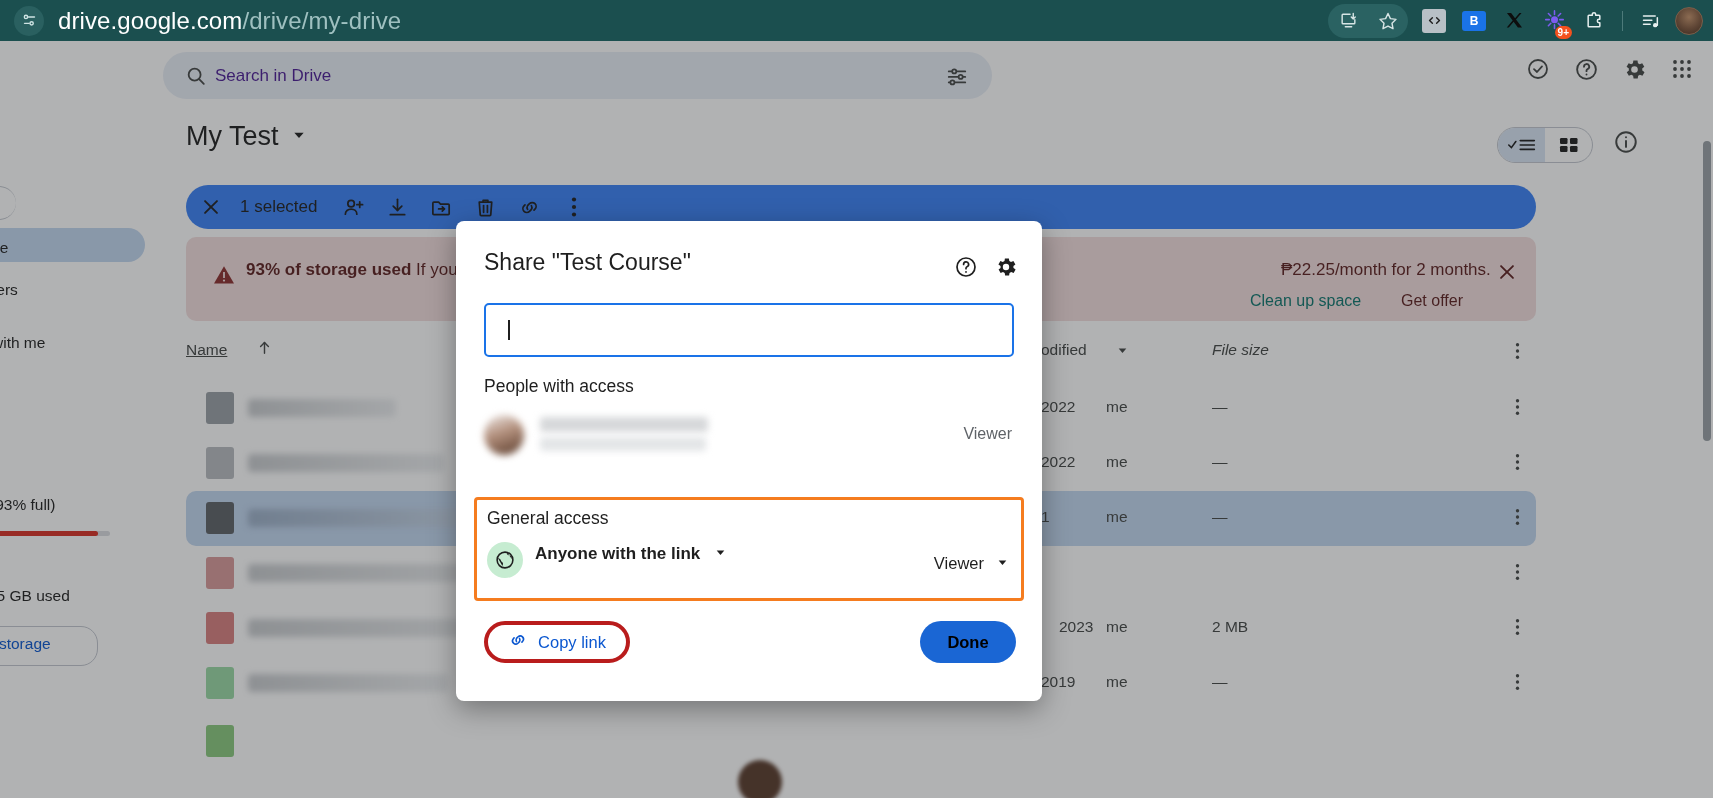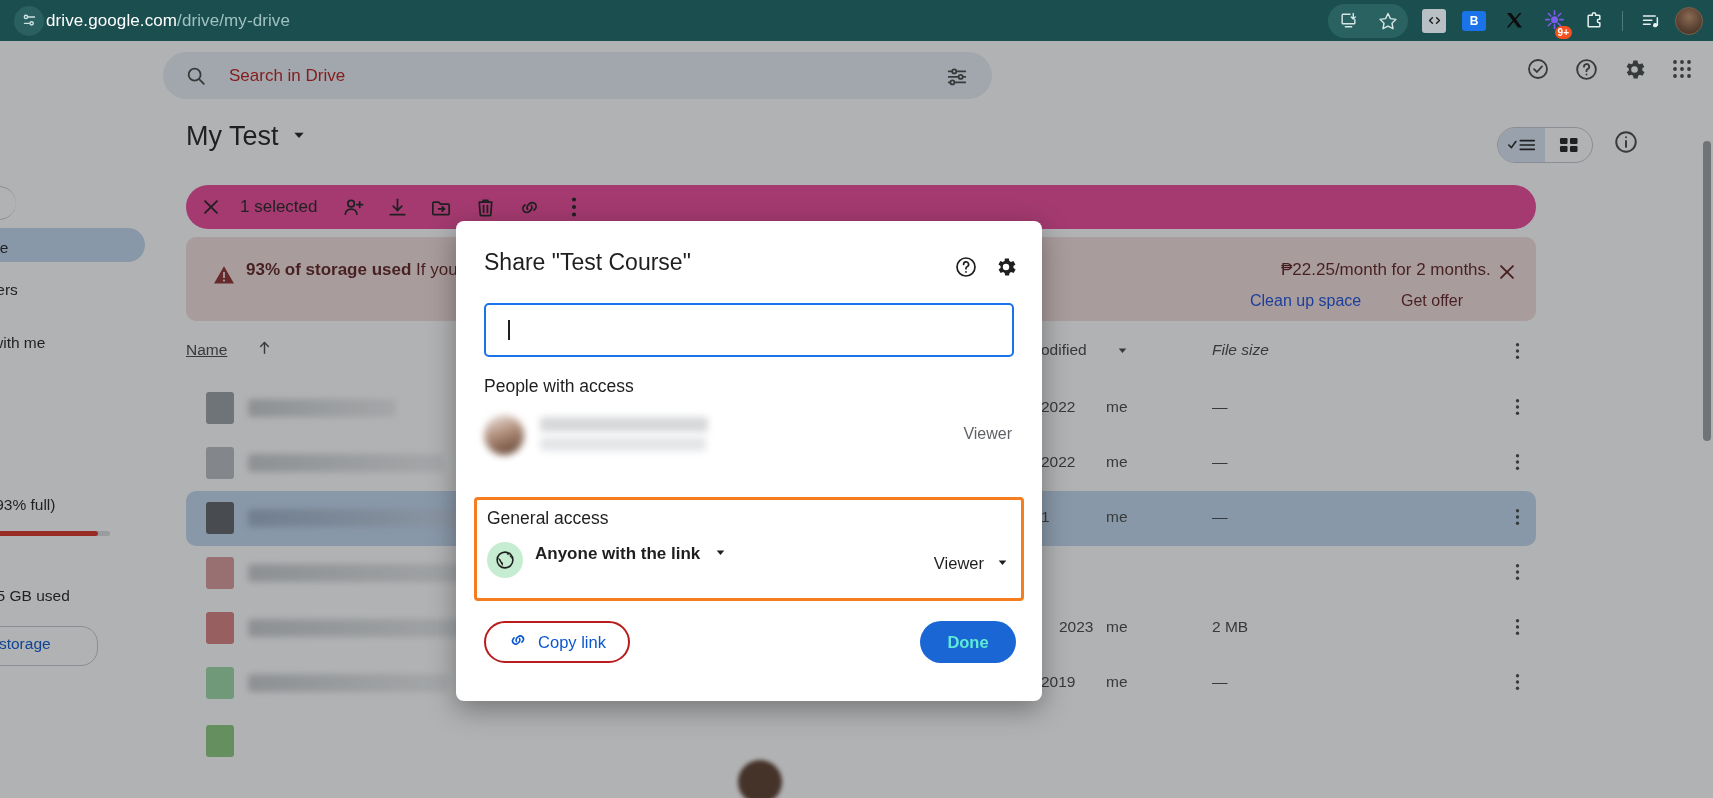--- a/index.html
+++ b/index.html
@@ -13,21 +13,21 @@
   
   .browser-bar {
     position: absolute; left: 0; top: 0; width: 1713px; height: 41px;
     background: #1b4f4f; display: flex; align-items: center;
   }
   .site-chip {
     width: 30px; height: 30px; margin-left: 14px; border-radius: 50%;
     background: #2a6060; display: flex; align-items: center; justify-content: center;
   }
   .url-text {
-    margin-left: 2px; font-size: 17px; color: #ffffff; letter-spacing: .1px;
+    margin-left: 14px; font-size: 24px; color: #ffffff; letter-spacing: .1px;
     white-space: nowrap;
   }
   .url-text .path { color: #9fc0c0; }
   .chrome-right {
     position: absolute; right: 0; top: 0; height: 41px;
     display: flex; align-items: center; gap: 0px;
   }
   .cbtn {
     width: 40px; height: 41px; display: flex; align-items: center; justify-content: center;
     color: #d7e5e5;
@@ -53,52 +53,52 @@
     background: #ffffff;
   }
   .scrim { position: absolute; inset: 0; background: rgba(32,33,36,0.35); }
 
   .drive-header { position: absolute; left: 0; top: 0; width: 1713px; height: 62px; }
   .search-wrap {
     position: absolute; left: 163px; top: 11px; width: 829px; height: 47px;
     background: #e9eef6; border-radius: 24px; display: flex; align-items: center;
   }
   .search-icon { margin-left: 22px; color: #444746; display: flex; }
-  .search-ph { margin-left: 22px; font-size: 17px; color: #b91c1c; }
+  .search-ph { margin-left: 8px; font-size: 17px; color: #4c1d95; }
   .tune-icon { position: absolute; right: 24px; color: #444746; display: flex; }
   .hdr-icons { position: absolute; right: 14px; top: 11px; display: flex; align-items: center; gap: 14px; }
   .hdr-ic { width: 34px; height: 34px; display: flex; align-items: center; justify-content: center; color: #444746; }
 
   .title-row { position: absolute; left: 186px; top: 80px; display: flex; align-items: center; }
   .title-row .t { font-size: 27px; color: #1f1f1f; }
   .caret { margin-left: 12px; }
   .view-toggle {
     position: absolute; right: 120px; top: 86px; width: 96px; height: 36px;
     border: 1px solid #c3c7cf; border-radius: 18px; display: flex; overflow: hidden;
   }
   .vt-half { flex: 1; display: flex; align-items: center; justify-content: center; }
   .vt-half.active { background: #d9e5f5; }
   .info-ic { position: absolute; right: 74px; top: 88px; color: #444746; }
 
   .sel-toolbar {
     position: absolute; left: 186px; top: 144px; width: 1350px; height: 44px;
-    background: #ec4899; border-radius: 22px; display: flex; align-items: center;
+    background: #3b82f6; border-radius: 22px; display: flex; align-items: center;
   }
   .sel-toolbar .x { margin-left: 14px; color: #1f1f1f; display: flex; }
   .sel-count { margin-left: 18px; font-size: 17px; color: #1f1f1f; }
   .tb-ic { width: 44px; display: flex; align-items: center; justify-content: center; color: #1f1f1f; }
 
   .banner {
     position: absolute; left: 186px; top: 196px; width: 1350px; height: 84px;
     background: #f3dede; border-radius: 10px;
   }
   .banner .warn { position: absolute; left: 26px; top: 26px; color: #8c2f2f; }
   .banner .btxt { position: absolute; left: 60px; top: 23px; font-size: 17px; color: #5c1f1f; white-space: nowrap; }
   .banner .btxt b { font-weight: bold; }
-  .banner .lnk1 { position: absolute; left: 1064px; top: 55px; font-size: 16px; color: #1d4ed8; }
+  .banner .lnk1 { position: absolute; left: 1064px; top: 55px; font-size: 16px; color: #0f766e; }
   .banner .lnk2 { position: absolute; left: 1215px; top: 55px; font-size: 16px; color: #5c1f1f; }
   .banner .bclose { position: absolute; right: 18px; top: 24px; color: #5c1f1f; }
 
   .cols { position: absolute; left: 186px; top: 300px; width: 1350px; height: 34px; }
   .col { position: absolute; font-size: 15.5px; color: #444746; }
   .rows { position: absolute; left: 186px; top: 340px; width: 1350px; }
   .row { position: relative; height: 55px; }
   .row.sel { background: #c2d7f0; border-radius: 10px; }
   .thumb { position: absolute; left: 20px; top: 11px; width: 28px; height: 32px; border-radius: 3px; }
   .blur-name { position: absolute; left: 62px; top: 18px; height: 18px; border-radius: 4px;
@@ -150,30 +150,30 @@
     background: #c6ecd1; display: flex; align-items: center; justify-content: center;
   }
   .ga-main { position: absolute; left: 58px; top: 44px; display: flex; align-items: center; }
   .ga-main .lbl { font-size: 17px; color: #1f1f1f; font-weight: bold; }
   .ga-sub { position: absolute; left: 58px; top: 74px; font-size: 15.5px; color: #444746; }
   .ga-role { position: absolute; right: 12px; top: 54px; display: flex; align-items: center; }
   .ga-role .lbl { font-size: 16.5px; color: #1f1f1f; }
 
   .copy-link {
     position: absolute; left: 28px; top: 400px; width: 146px; height: 42px;
-    border: 2px solid #b91c1c; border-radius: 21px;
+    border: 4px solid #b91c1c; border-radius: 21px;
     display: flex; align-items: center; justify-content: center; gap: 10px;
   }
   .copy-link .lbl { font-size: 16.5px; color: #0b57d0; }
   .done-btn {
     position: absolute; right: 26px; top: 400px; width: 96px; height: 42px;
     background: #1a66d4; border-radius: 21px;
     display: flex; align-items: center; justify-content: center;
   }
-  .done-btn .lbl { font-size: 16.5px; color: #5eead4; font-weight: bold; }
+  .done-btn .lbl { font-size: 16.5px; color: #000000; font-weight: bold; }
 
   .scrollbar { position: absolute; right: 2px; top: 100px; width: 8px; height: 300px;
     background: #9aa0a6; border-radius: 4px; }
   .fab { position: absolute; left: 738px; bottom: -6px; width: 44px; height: 44px;
     border-radius: 50%; background: #5a3c2c; filter: blur(2px); }
 </style>
 </head>
 <body>
 
 <div id="root">

